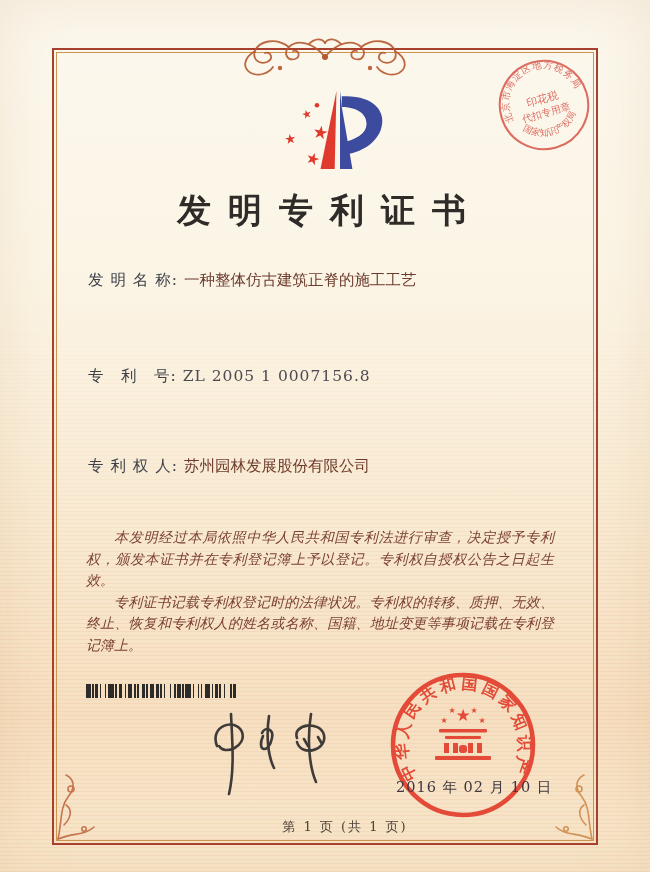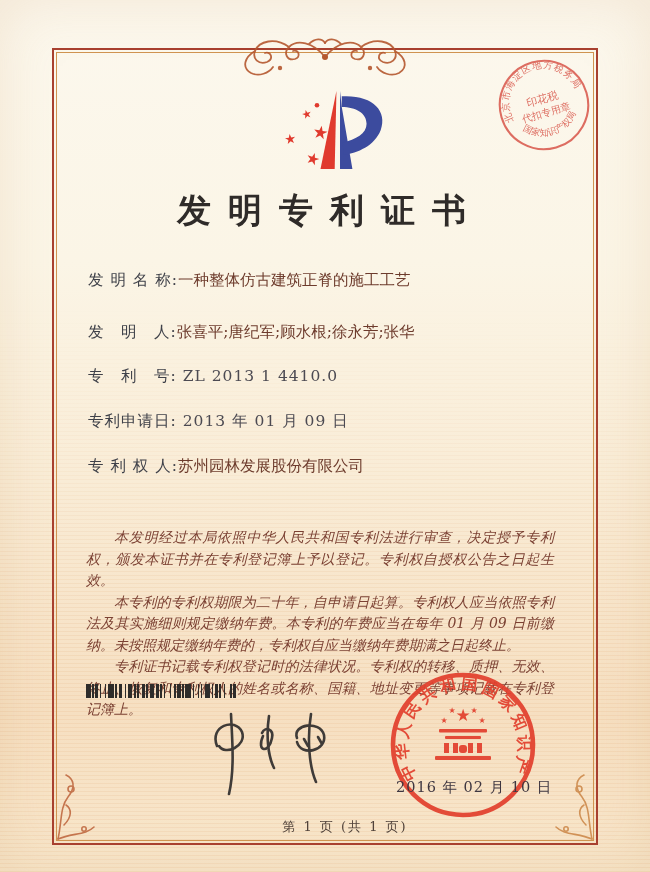--- a/index.html
+++ b/index.html
@@ -16,21 +16,21 @@
     mask-image:linear-gradient(180deg,transparent 0%,transparent 35%,#000 70%);
   }
   .frame { position:absolute; left:52px; top:48px; right:52px; bottom:27px; border:2px solid #a8402f; }
   .frame-inner { position:absolute; inset:2px; border:1px solid #cf9350; }
   .abs { position:absolute; }
   .cert-no { left:103px; top:94px; font-size:15px; color:#4c4a52; letter-spacing:2px; }
   .title { left:0; right:0; top:188px; text-align:center; font-size:34px; font-weight:700;
            color:#2f2b29; letter-spacing:17px; text-indent:10px; }
   .field { left:88px; right:70px; font-size:15.5px; white-space:nowrap; }
   .field .lbl { color:#3f4149; letter-spacing:1px; }
-  .val-cn  { color:#6d3b2c; }
+  .val-cn  { color:#6d3b2c; margin-left:6px; }
   .val-num { color:#4c4a52; margin-left:6px; letter-spacing:1px; }
   .f0{top:270px}.f1{top:322px}.f2{top:366px}.f3{top:411px}.f4{top:456px}.f5{top:501px}
   .body-text { left:86px; right:96px; top:527px; color:#7b4133; font-size:14px;
                line-height:21.5px; text-align:justify; font-style:italic; }
   .body-text p { margin:0; text-indent:2em; }
   .barcode { left:86px; top:684px; width:168px; height:14px; overflow:hidden; }
   .barcode div { position:absolute; top:0; bottom:0; background:#2e2c2a; }
   .signer { left:103px; top:734px; font-size:15.5px; color:#33302e; line-height:30px; letter-spacing:4px; }
   .sig-svg { left:193px; top:708px; }
   .seal-svg { left:383px; top:665px; opacity:.93; }
@@ -112,36 +112,29 @@
     </text>
     <text x="60" y="57" font-size="12.5" fill="#d8564a" text-anchor="middle">印花税</text>
     <text x="60" y="73" font-size="11.5" fill="#d8564a" text-anchor="middle">代扣专用章</text>
   </svg>
 
   <div class="abs title">发明专利证书</div>
 
   <div class="abs field f0">
     <span class="lbl">发 明 名 称:</span><span class="val-cn">一种整体仿古建筑正脊的施工工艺</span>
   </div>
-  <div class="abs field f1">
-    <span class="lbl">发　明　人:</span><span class="val-cn">张喜平;唐纪军;顾水根;徐永芳;张华</span>
-  </div>
   <div class="abs field f2">
-    <span class="lbl">专　利　号:</span><span class="val-num">ZL 2013 1 4410.0</span>
-  </div>
-  <div class="abs field f3">
-    <span class="lbl">专利申请日:</span><span class="val-num">2013 年 01 月 09 日</span>
+    <span class="lbl">专　利　号:</span><span class="val-num">ZL 2005 1 0007156.8</span>
   </div>
   <div class="abs field f4">
     <span class="lbl">专 利 权 人:</span><span class="val-cn">苏州园林发展股份有限公司</span>
   </div>
 
   <div class="abs body-text">
     <p>本发明经过本局依照中华人民共和国专利法进行审查，决定授予专利权，颁发本证书并在专利登记簿上予以登记。专利权自授权公告之日起生效。</p>
-    <p>本专利的专利权期限为二十年，自申请日起算。专利权人应当依照专利法及其实施细则规定缴纳年费。本专利的年费应当在每年 01 月 09 日前缴纳。未按照规定缴纳年费的，专利权自应当缴纳年费期满之日起终止。</p>
     <p>专利证书记载专利权登记时的法律状况。专利权的转移、质押、无效、终止、恢复和专利权人的姓名或名称、国籍、地址变更等事项记载在专利登记簿上。</p>
   </div>
 
   <div class="abs barcode">
       <div style="left:0px;width:4.65px"></div>
       <div style="left:6.2px;width:1.55px"></div>
       <div style="left:9.3px;width:3.1px"></div>
       <div style="left:13.950000000000001px;width:1.55px"></div>
       <div style="left:18.6px;width:1.55px"></div>
       <div style="left:21.700000000000003px;width:6.2px"></div>

